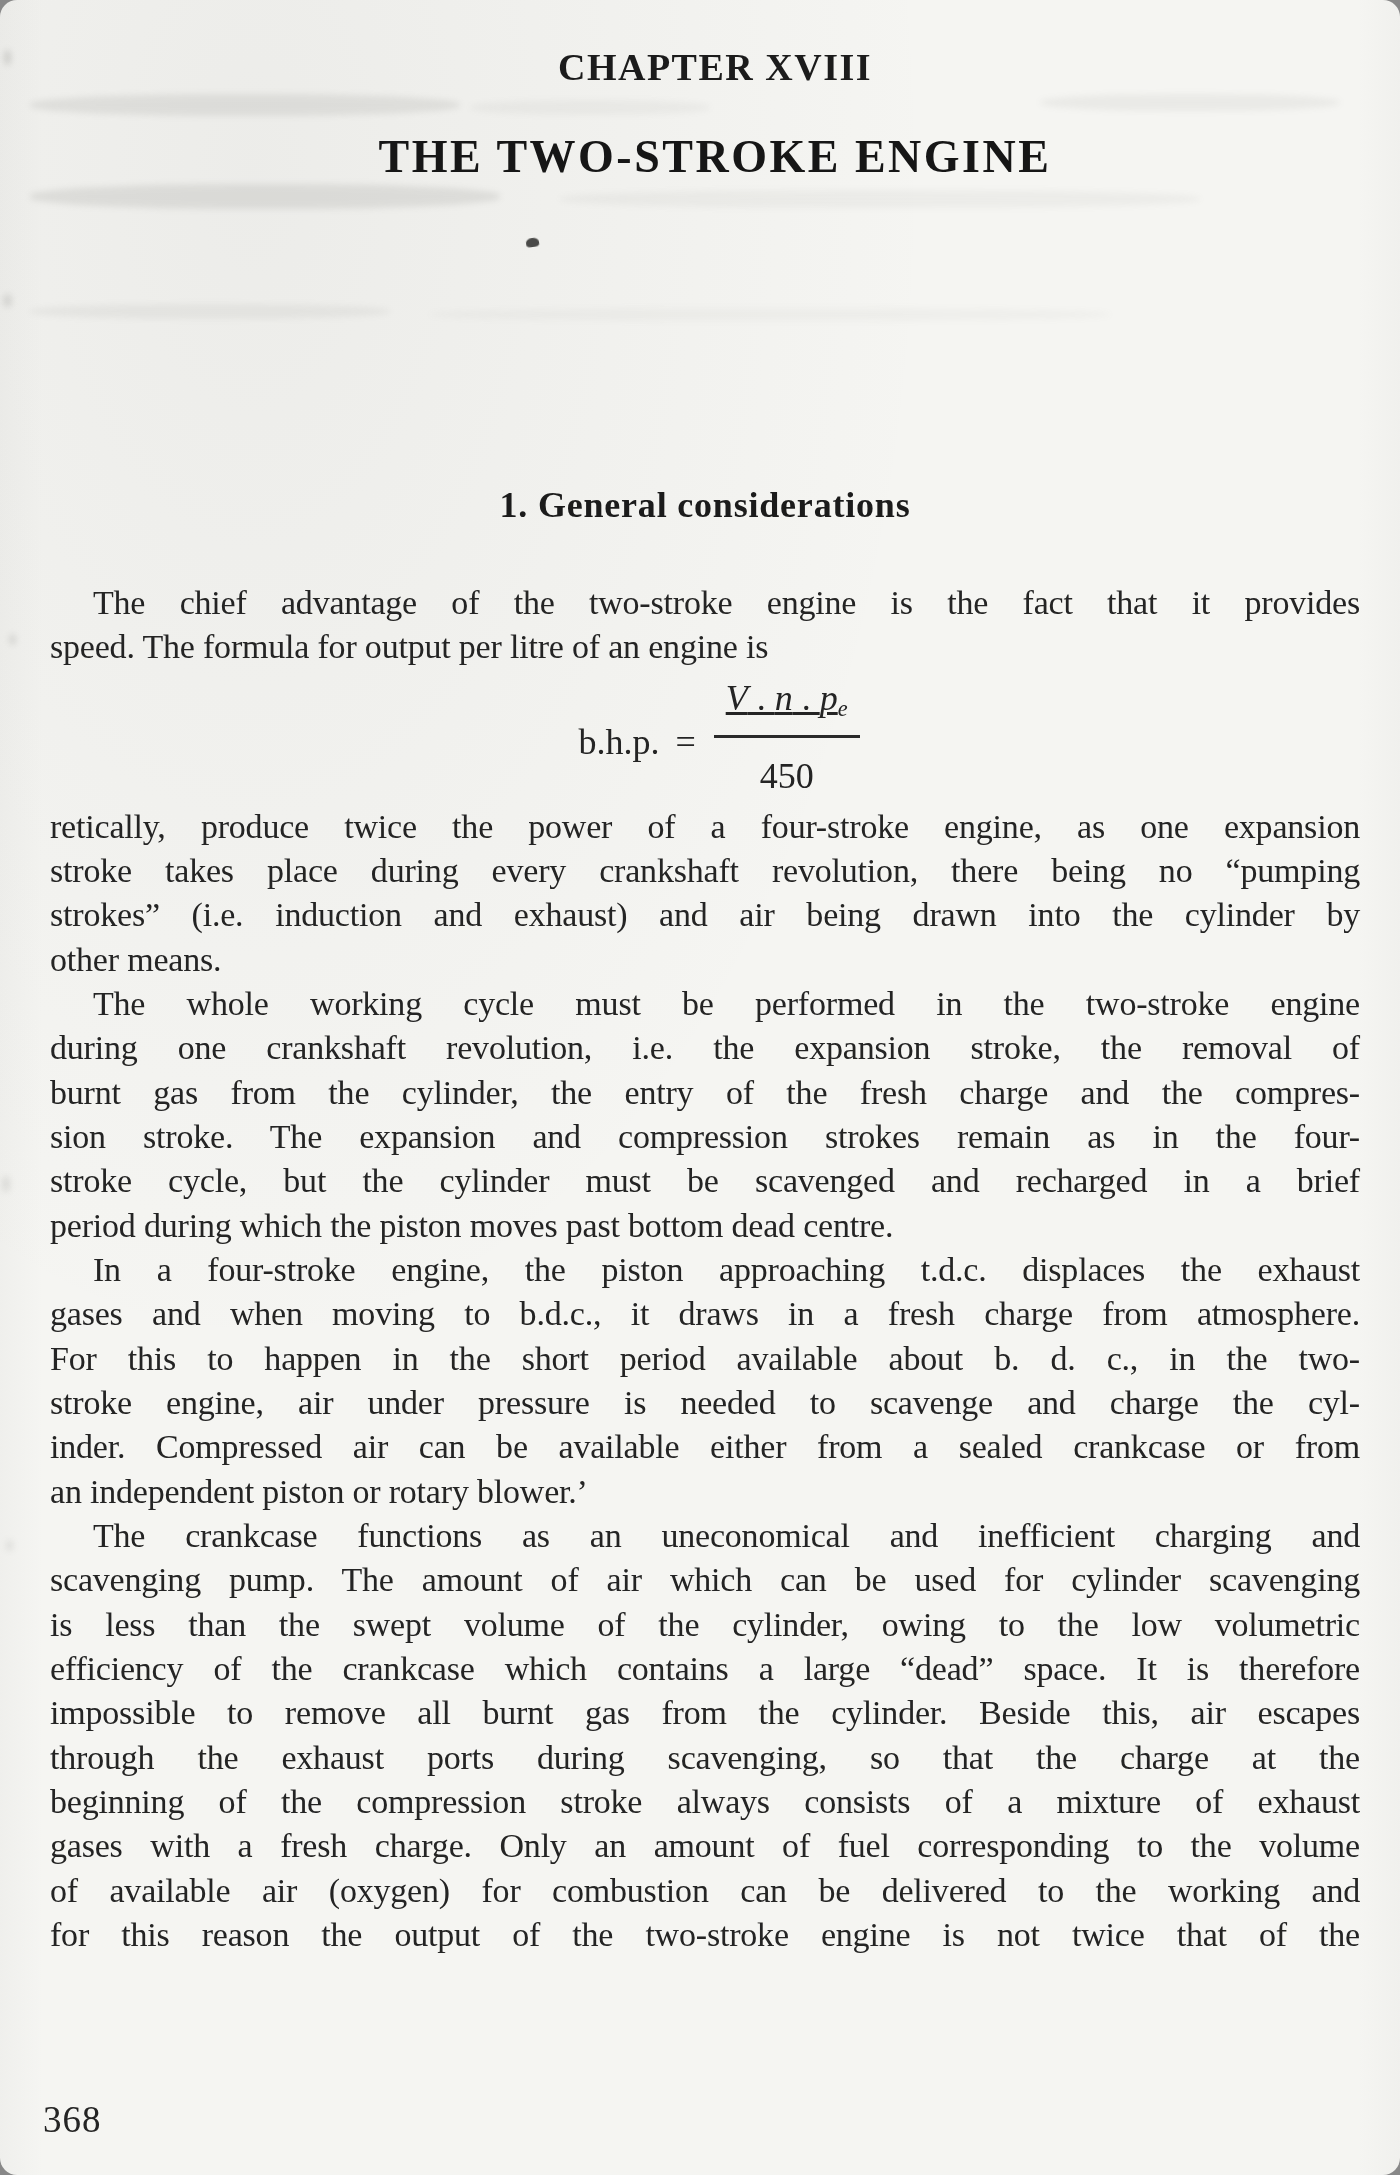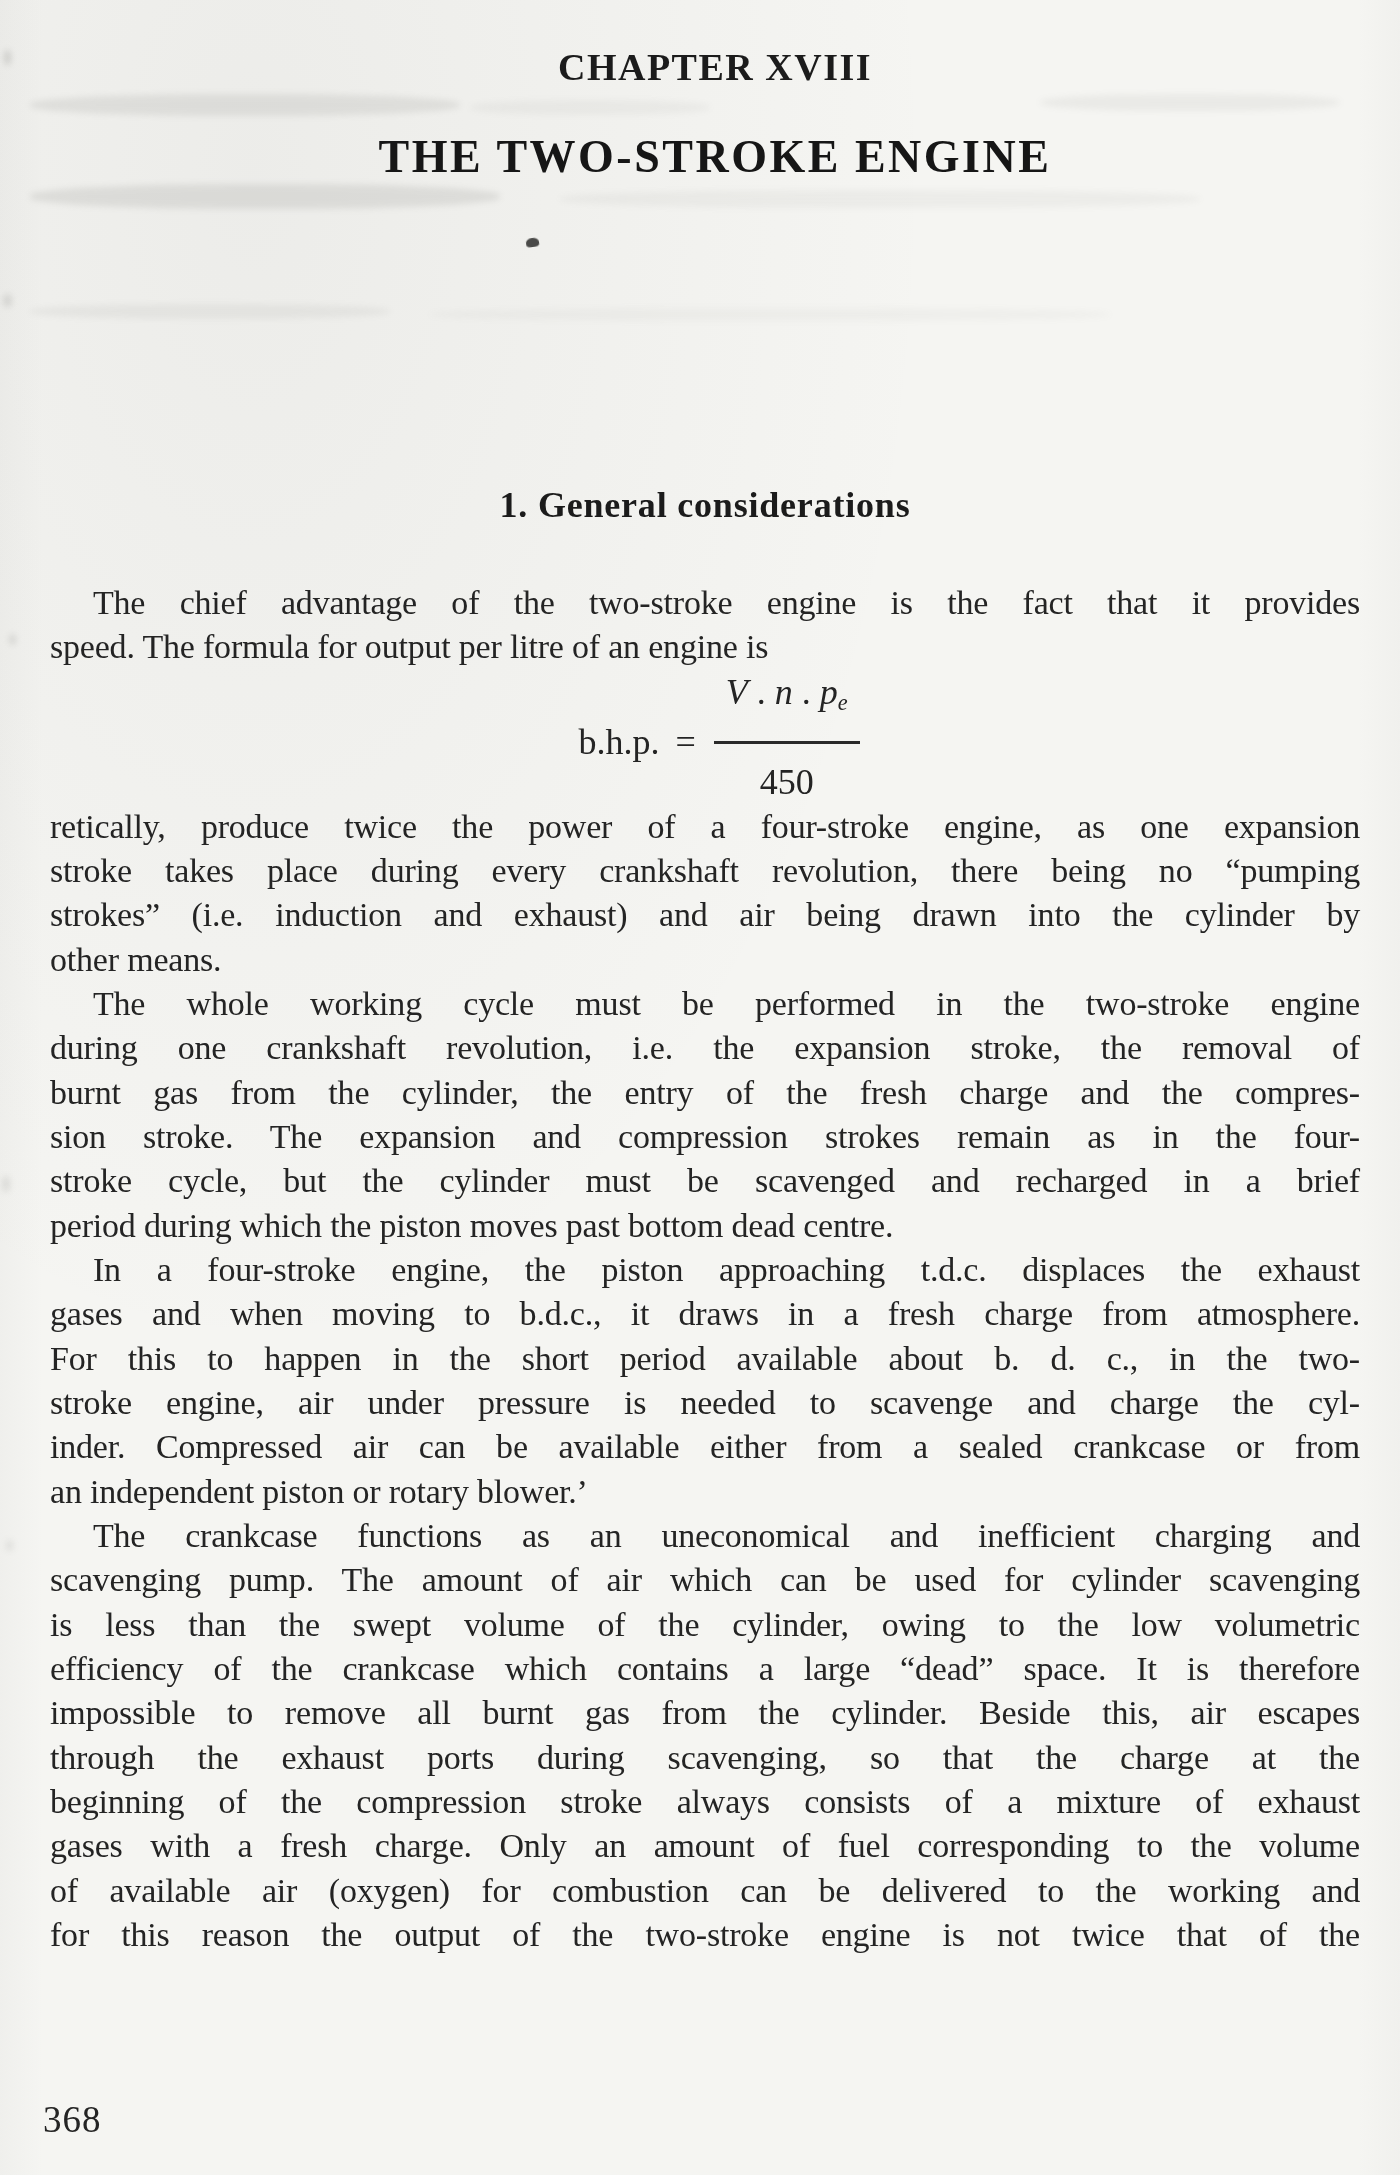--- a/index.html
+++ b/index.html
@@ -7,20 +7,21 @@
     position:relative;
     width:1400px;height:2175px;
     margin:0 auto;
     background:#f5f5f2;
     background-image:
       radial-gradient(ellipse at 18% 8%, rgba(120,120,118,0.07), rgba(0,0,0,0) 42%),
       linear-gradient(90deg, rgba(150,150,148,0.06) 0, rgba(0,0,0,0) 3%, rgba(0,0,0,0) 97%, rgba(150,150,148,0.05) 100%);
     overflow:hidden;
     font-family:"Liberation Serif","DejaVu Serif",serif;
     color:#212121;
+    border-radius:17px;
   }
   .chapter-heading{
     position:absolute;top:48px;left:0;width:100%;
     text-align:center;transform:translateX(15px);
     font-size:38px;font-weight:bold;letter-spacing:1.5px;
     color:#1b1b1b;line-height:1;
   }
   .page-title{
     position:absolute;top:134px;left:0;width:100%;
     text-align:center;transform:translateX(15px);
@@ -49,21 +50,21 @@
   .formula-block{
     height:135px;
     display:flex;align-items:center;justify-content:center;
     transform:translateX(14px);
     text-align:initial;
   }
   .formula{font-size:36px;letter-spacing:0;display:flex;align-items:center;color:#242424;}
   .formula-lhs{transform:translateY(5px);}
   .equals-sign{margin:0 18px 0 16px;transform:translateY(5px);}
   .frac{display:inline-flex;flex-direction:column;align-items:center;}
-  .frac .num{padding:0 12px 15px;white-space:nowrap;}
+  .frac .num{padding:0 12px 4px;white-space:nowrap;text-decoration:underline;}
   .frac .num sub{font-size:0.62em;font-style:italic;vertical-align:-0.28em;}
   .frac-bar{height:3px;background:#2a2a2a;align-self:stretch;}
   .frac .den{padding-top:16px;text-align:center;}
   .page-number{
     position:absolute;left:43px;top:2098px;
     font-size:37px;color:#242424;letter-spacing:1px;
   }
   .smudge{position:absolute;background:#8a8a86;border-radius:45%;filter:blur(3px);}
   .ink-dot{
     position:absolute;left:526px;top:238px;width:13px;height:9px;

